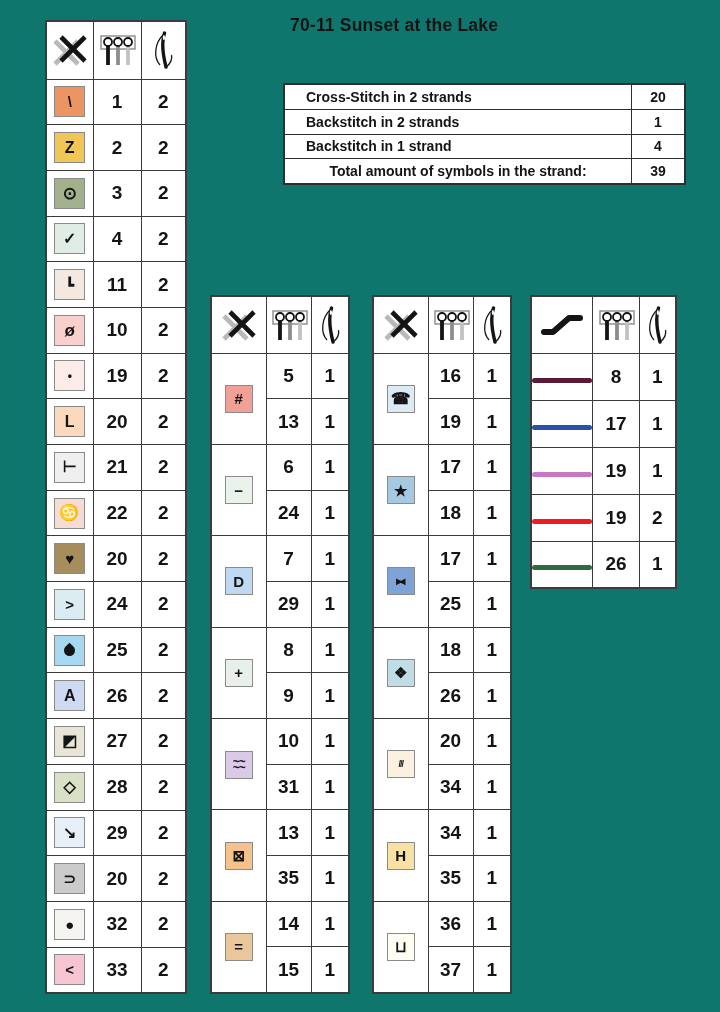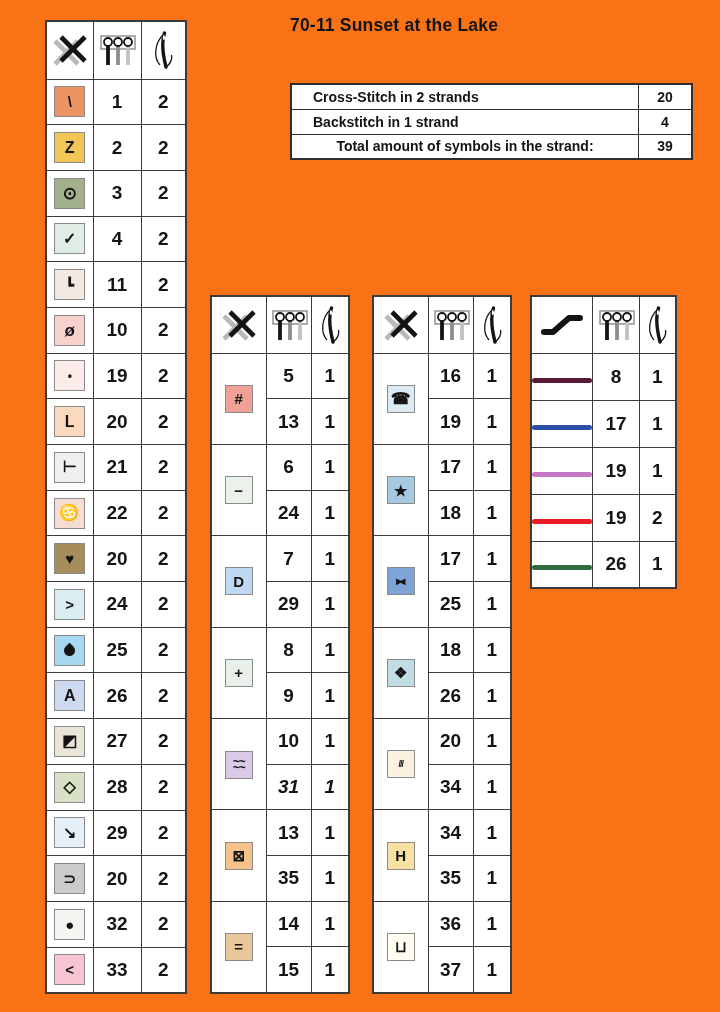--- a/index.html
+++ b/index.html
@@ -1,24 +1,24 @@
 <!DOCTYPE html>
 <html><head>
 <meta charset="utf-8">
 <style>
   html,body{margin:0;padding:0;background:#fff;}
-  .page{position:relative;width:720px;height:1012px;background:#f97316;overflow:hidden;
+  .page{position:relative;width:720px;height:1012px;background:#0f766e;overflow:hidden;
         font-family:"Liberation Sans",sans-serif;font-weight:700;color:#141414;}
 
   .page-title{position:absolute;left:290px;top:15px;font-size:17.5px;letter-spacing:0.2px;}
   .section-subtitle{position:absolute;left:290px;top:57px;font-size:13.5px;}
 
   table.tbl{position:absolute;border-collapse:collapse;table-layout:fixed;background:#fff;border:2px solid #3b3b3b;}
   table.tbl td{border:1.5px solid #3b3b3b;text-align:center;vertical-align:middle;padding:0;font-size:19px;overflow:hidden;}
-  table.tech{position:absolute;left:290px;top:83px;border-collapse:collapse;background:#fff;border:2px solid #2e2e2e;}
+  table.tech{position:absolute;left:283px;top:83px;border-collapse:collapse;background:#fff;border:2px solid #2e2e2e;}
   table.tech td{border:1.5px solid #2e2e2e;font-size:14px;height:23.8px;padding:0;white-space:nowrap;}
   .tech td.lbl{text-align:left;padding-left:21px;width:325px;}
   .tech td.val{text-align:center;width:52px;}
   .tech tr.total td.lbl{text-align:center;padding-left:0;}
 
   #left-table{left:45px;top:20px;}
   #comb-left-table{left:210px;top:295px;}
   #comb-right-table{left:372px;top:295px;}
   #back-table{left:530px;top:295px;}
 
@@ -53,20 +53,24 @@
 
   <div class="page-title">70-11 Sunset at the Lake</div>
 
   <table class="tech">
     <tbody>
       <tr>
         <td class="lbl">Cross-Stitch in 2 strands</td>
         <td class="val">20</td>
       </tr>
       <tr>
+        <td class="lbl">Backstitch in 2 strands</td>
+        <td class="val">1</td>
+      </tr>
+      <tr>
         <td class="lbl">Backstitch in 1 strand</td>
         <td class="val">4</td>
       </tr>
       <tr class="total">
         <td class="lbl">Total amount of symbols in the strand:</td>
         <td class="val">39</td>
       </tr>
     </tbody>
   </table>
 
@@ -292,21 +296,21 @@
         <tr style="height: 45.7px;">
           <td>9</td>
           <td>1</td>
         </tr>
         <tr style="height: 45.7px;">
           <td rowspan="2"><span class="sym-box" data-sym="waves" style="background: rgb(218, 202, 231);">~~
 ~~</span></td>
           <td>10</td>
           <td>1</td>
         </tr>
-        <tr style="height: 45.7px; font-style: italic;">
+        <tr style="height: 45.7px;">
           <td>31</td>
           <td>1</td>
         </tr>
         <tr style="height: 45.7px;">
           <td rowspan="2"><span class="sym-box" data-sym="boxed-x" style="background: rgb(245, 194, 140);">⊠</span></td>
           <td>13</td>
           <td>1</td>
         </tr>
         <tr style="height: 45.7px;">
           <td>35</td>

